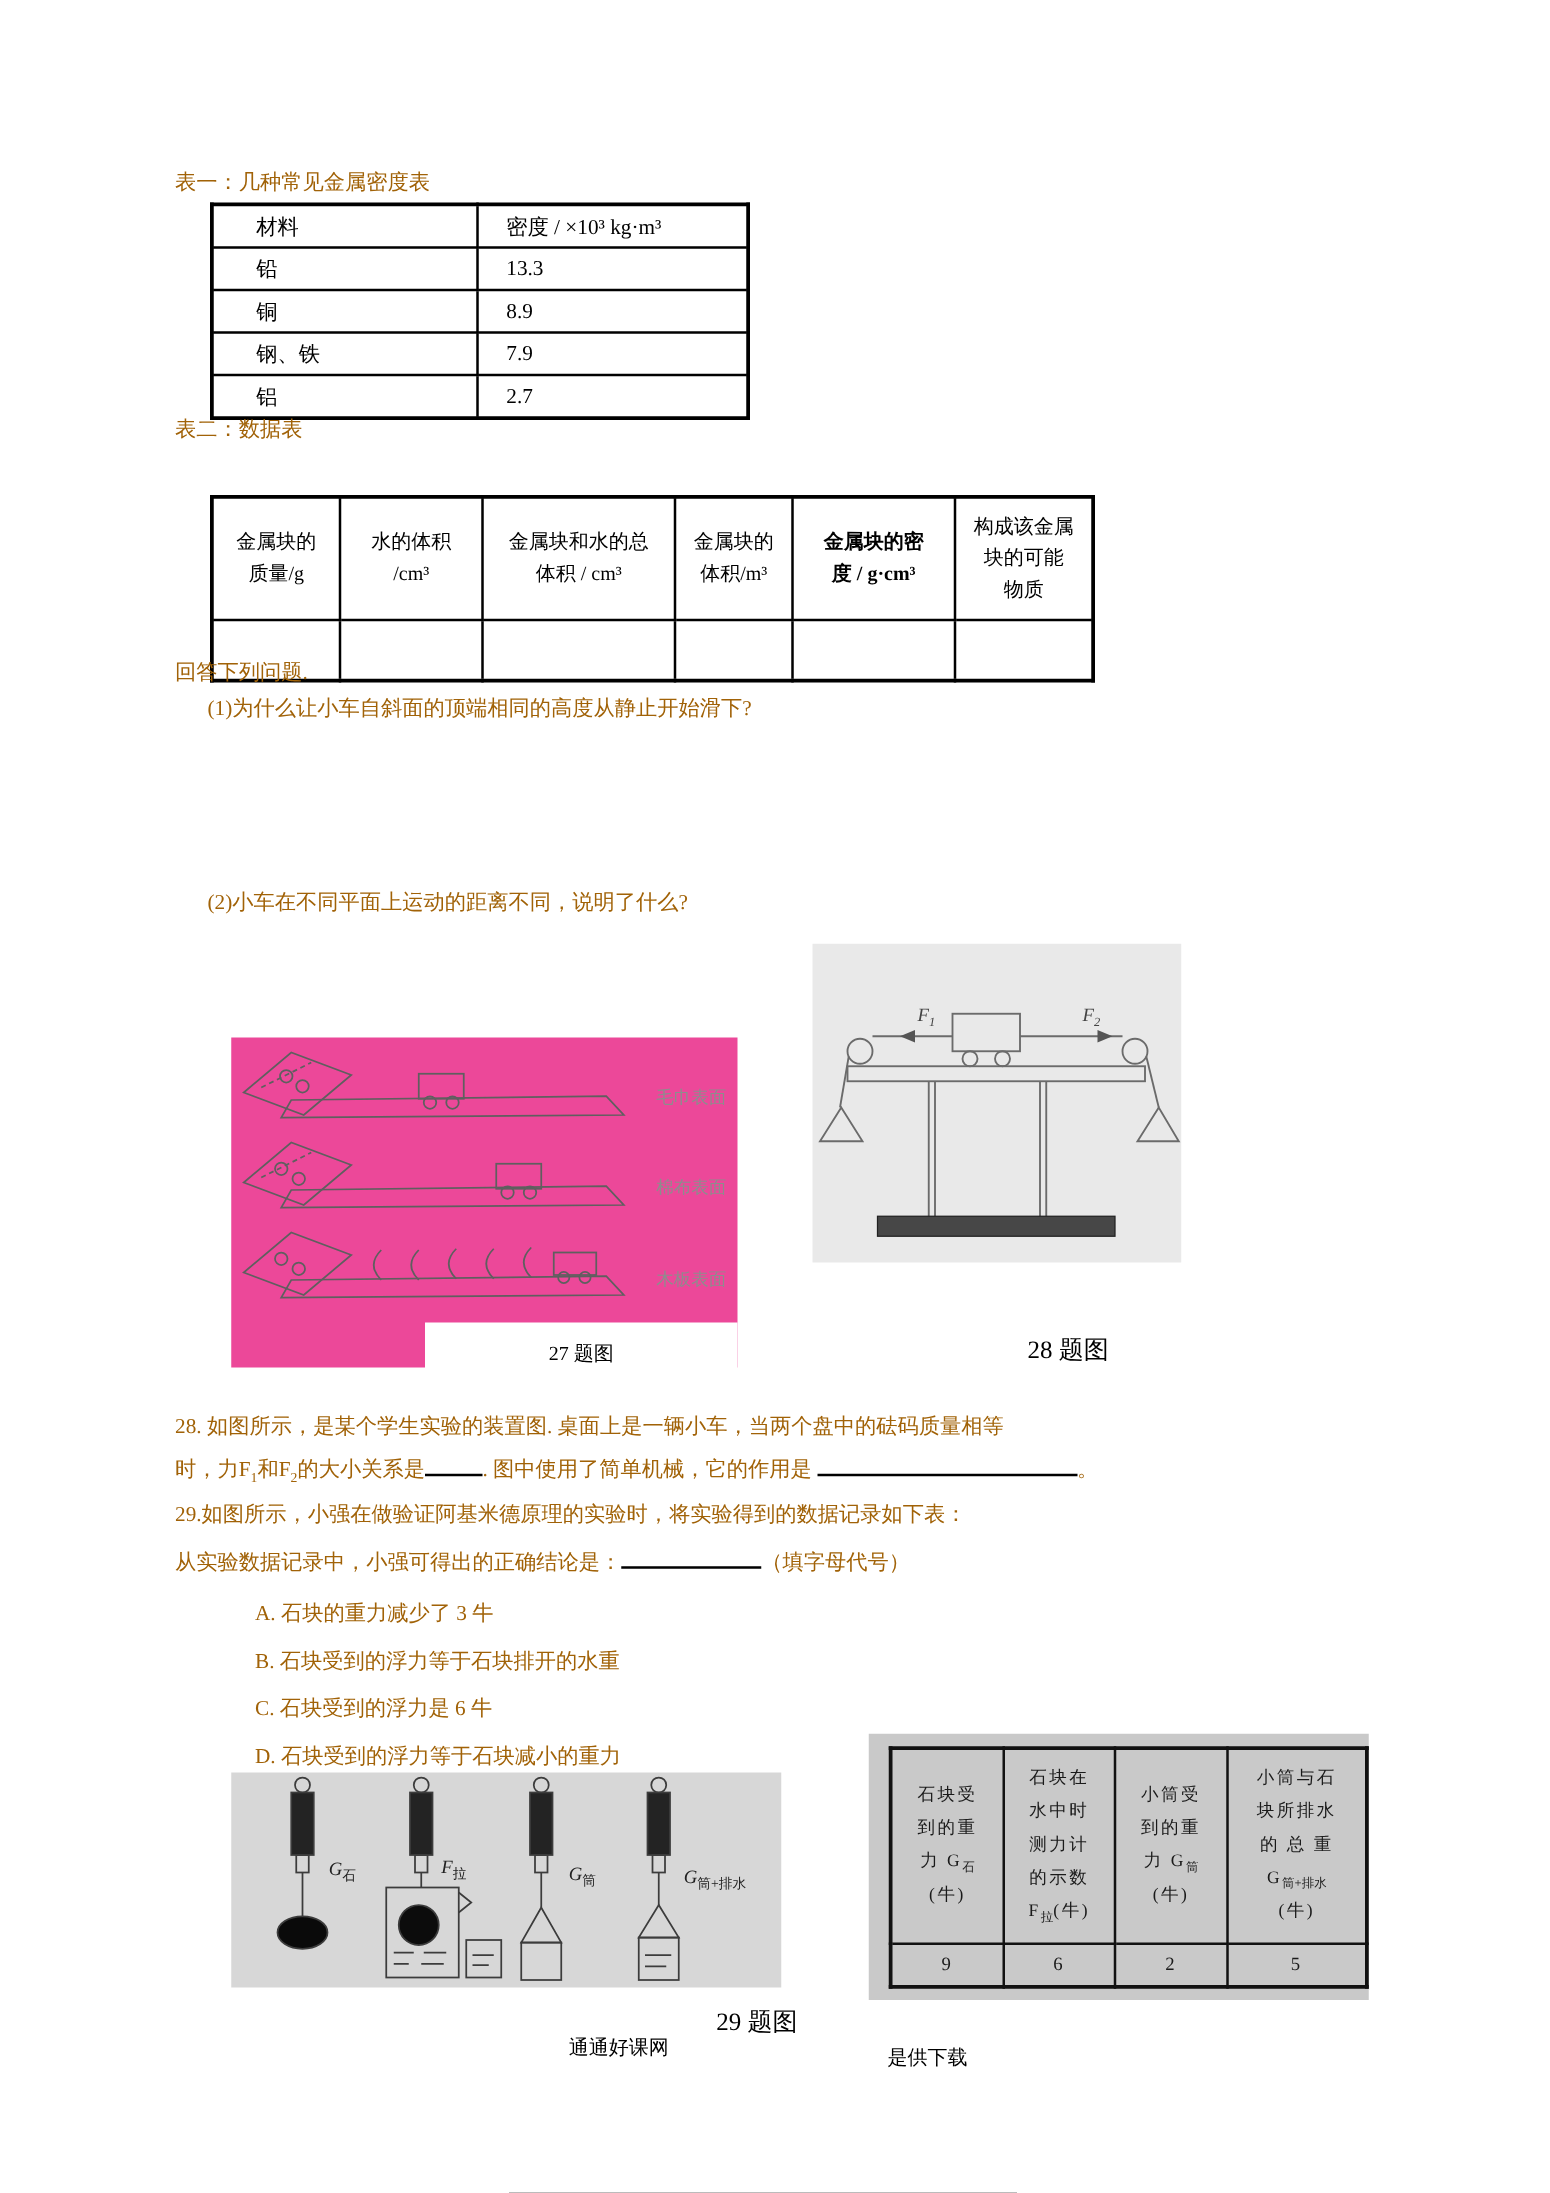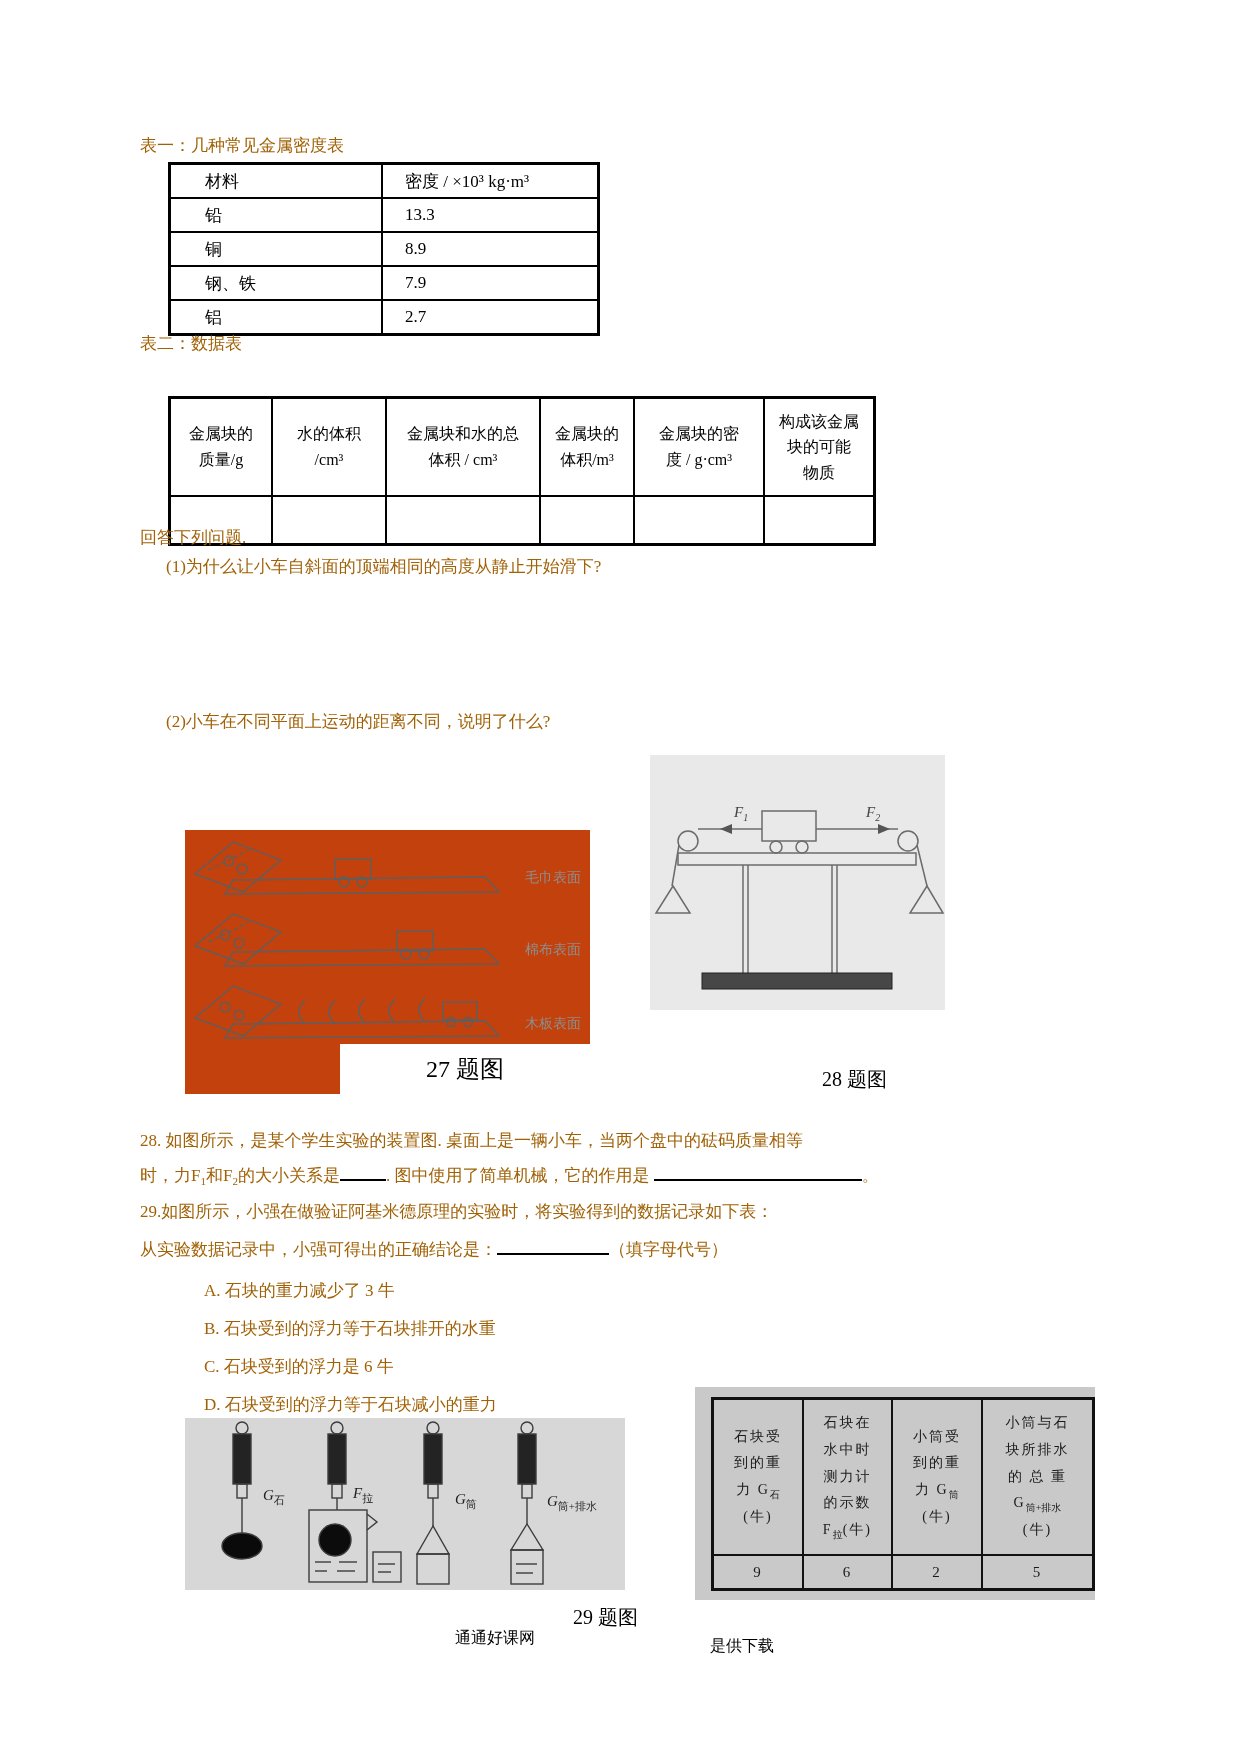--- a/index.html
+++ b/index.html
@@ -19,23 +19,23 @@
   .table1 td.c2 { width:188px; padding:4px 4px 4px 22px; }
 
   
   .table2 { position:absolute; left:168px; top:352px; border-collapse:collapse; border:3px solid #000;margin-top:44px; }
   .table2 td { border:2px solid #000; font-size:16px; text-align:center; vertical-align:middle;
                white-space:pre-line; line-height:1.6; padding:2px 3px; }
   .table2 tr.hd td { height:92px; }
   .table2 tr.empty td { height:42px; }
 
   
-  .fig27 { position:absolute; left:185px; top:830px; width:405px; height:264px; background:#c2410c; }
-  .fig27 .capbox { position:absolute; left:155px; top:214px; width:250px; height:50px; background:#ffffff;
-                   display:flex; align-items:center; justify-content:center; font-size:24px; }
+  .fig27 { position:absolute; left:185px; top:830px; width:405px; height:264px; background:#ec4899; }
+  .fig27 .capbox { position:absolute; left:155px; top:228px; width:250px; height:50px; background:#ffffff;
+                   display:flex; align-items:center; justify-content:center; font-size:16px; }
   .fig28 { position:absolute; left:650px; top:755px; width:295px; height:255px; background:#e9e9e9; }
   .fig29 { position:absolute; left:185px; top:1418px; width:440px; height:172px; background:#d7d7d7; }
   .cap { position:absolute; font-size:20px; white-space:nowrap; }
 
   
   .t29wrap { position:absolute; left:695px; top:1387px; width:400px; height:213px; background:#c9c9c9; }
   .table29 { position:absolute; left:16px; top:10px; border-collapse:collapse; border:3px solid #111; }
   .table29 td { border:2px solid #111; text-align:center; vertical-align:middle; color:#1a1a1a;
                 font-size:14px; font-weight:normal; white-space:pre-line; line-height:1.9; letter-spacing:2px; }
   .table29 tr.hd td { height:150px; padding:2px 3px; }
@@ -81,21 +81,21 @@
     <tbody>
         <tr class="hd">
       <td style="width:94px;">金属块的
 质量/g</td>
       <td style="width:106px;">水的体积
 /cm³</td>
       <td style="width:146px;">金属块和水的总
 体积 / cm³</td>
       <td style="width:86px;">金属块的
 体积/m³</td>
-      <td style="width:122px;">金属块的密
+      <td style="width:122px;font-weight:bold;">金属块的密
 度 / g·cm³</td>
       <td style="width:102px;">构成该金属
 块的可能
 物质</td>
     </tr>
     <tr class="empty">
       <td></td>
       <td></td>
       <td></td>
       <td></td>

